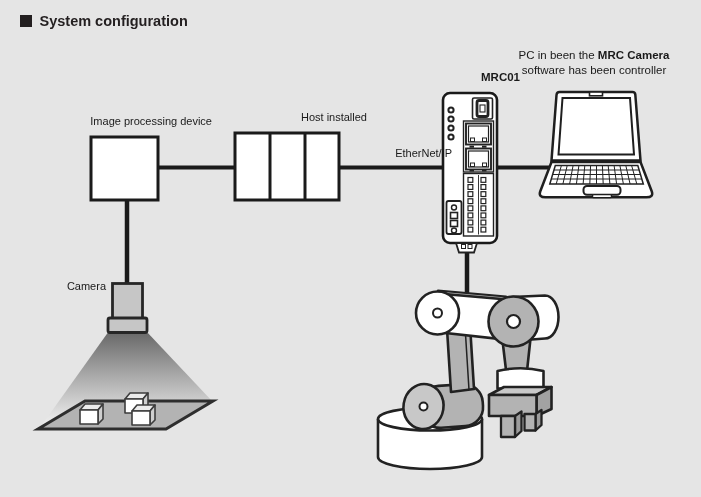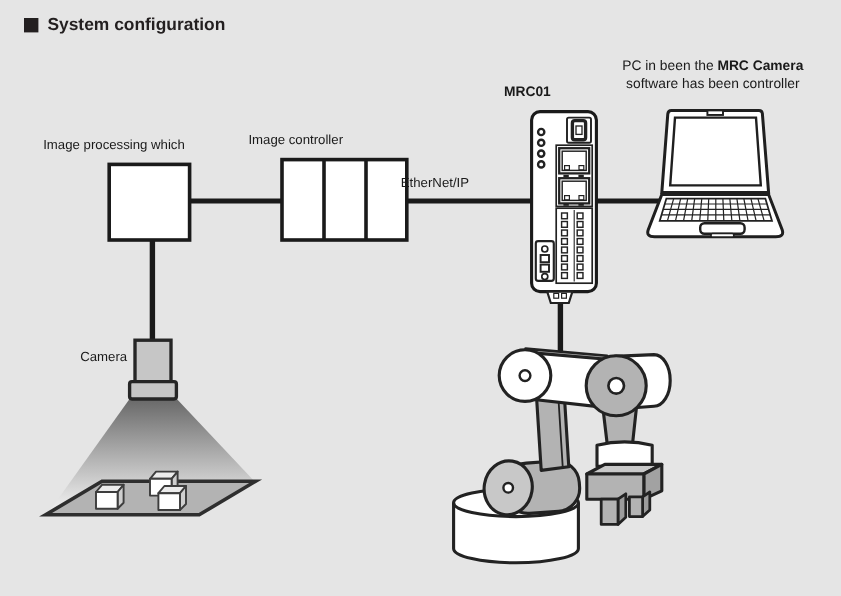--- a/index.html
+++ b/index.html
@@ -1,21 +1,21 @@
 <!DOCTYPE html>
 <html><head>
 <meta charset="utf-8">
 <style>
   html,body{margin:0;padding:0;background:#fff;}
   .stage{
     position:relative;width:701px;height:497px;background:#e5e5e5;overflow:hidden;
     font-family:"Liberation Sans",sans-serif;color:#1a1a1a;
   }
   .stage svg{position:absolute;left:0;top:0;}
-  .lbl{position:absolute;font-size:11px;line-height:1.25;text-align:left;color:#1a1a1a;white-space:nowrap;}
+  .lbl{position:absolute;font-size:11px;line-height:1.25;text-align:right;color:#1a1a1a;white-space:nowrap;}
   .lbl.right{text-align:right;}
   .title{
     position:absolute;left:20px;top:13px;display:flex;align-items:center;gap:8px;
     font-size:14.5px;font-weight:bold;color:#231f20;
   }
   .title .sq{width:11.5px;height:11.5px;background:#231f20;display:inline-block;flex:0 0 auto;}
   .pclbl{position:absolute;left:470px;top:48px;width:248px;font-size:11.5px;line-height:15px;text-align:center;}
   .mrclbl{font-weight:bold;font-size:11.5px;}
 </style>
 </head>
@@ -197,28 +197,28 @@
         <rect x="524.5" y="414" width="11" height="16.5" fill="#b3b3b3" stroke-width="2.3"></rect>
       </g>
     </g>
   </svg>
 
   <div class="title">
     <span class="sq"></span>
     <span>System configuration</span>
   </div>
 
-  <div class="lbl" style="left:36px;top:115px;width:176px;">Image processing which</div>
-
-  <div class="lbl" style="left:207px;top:111px;width:160px;">Image controller</div>
+  <div class="lbl" style="left:36px;top:115px;width:176px;">Image processing device</div>
+
+  <div class="lbl" style="left:207px;top:111px;width:160px;">Host installed</div>
 
   <div class="lbl" style="left:334px;top:147px;width:118px;">EtherNet/IP</div>
 
   <div class="lbl mrclbl" style="left:420px;top:70px;width:100px;">MRC01</div>
 
   <div class="pclbl">
     <span>PC in been the </span><b>MRC Camera</b><br>
     <span>software has been controller</span>
   </div>
 
-  <div class="lbl right" style="left:24px;top:292px;width:82px;">Camera</div>
+  <div class="lbl right" style="left:24px;top:280px;width:82px;">Camera</div>
 
 </div>
 
 </body></html>

